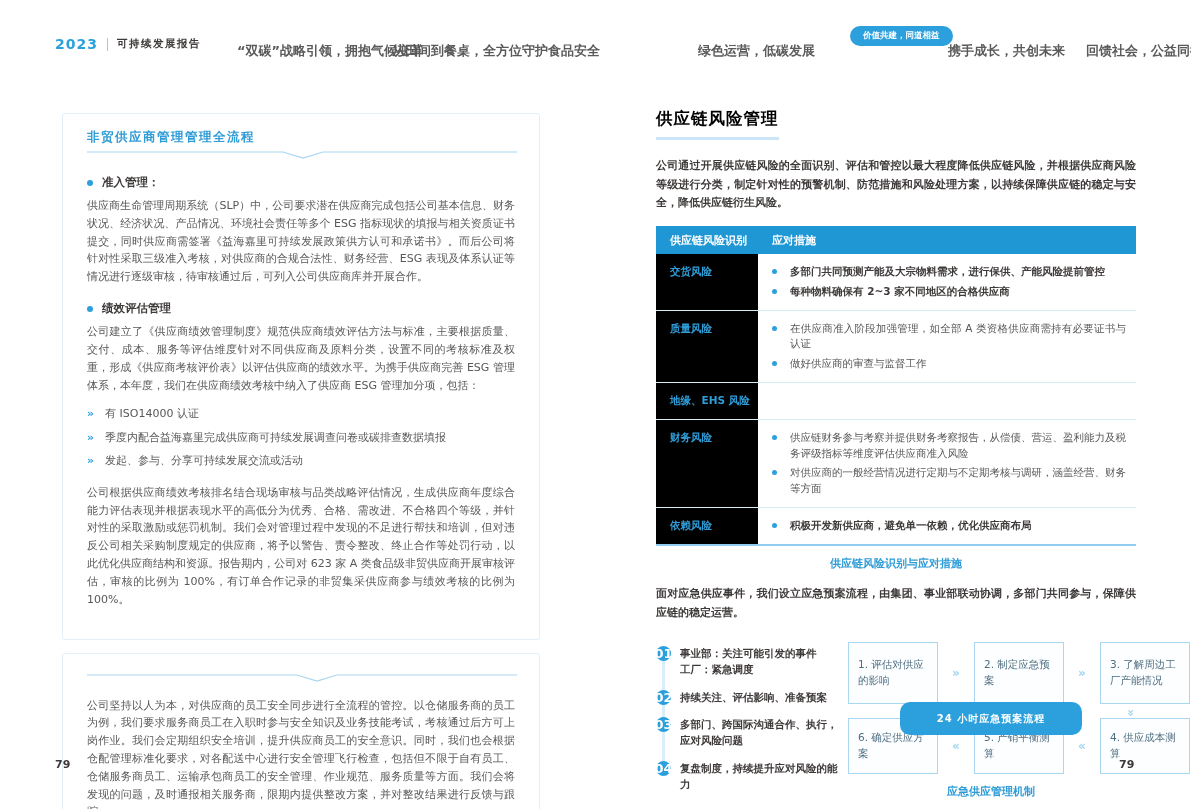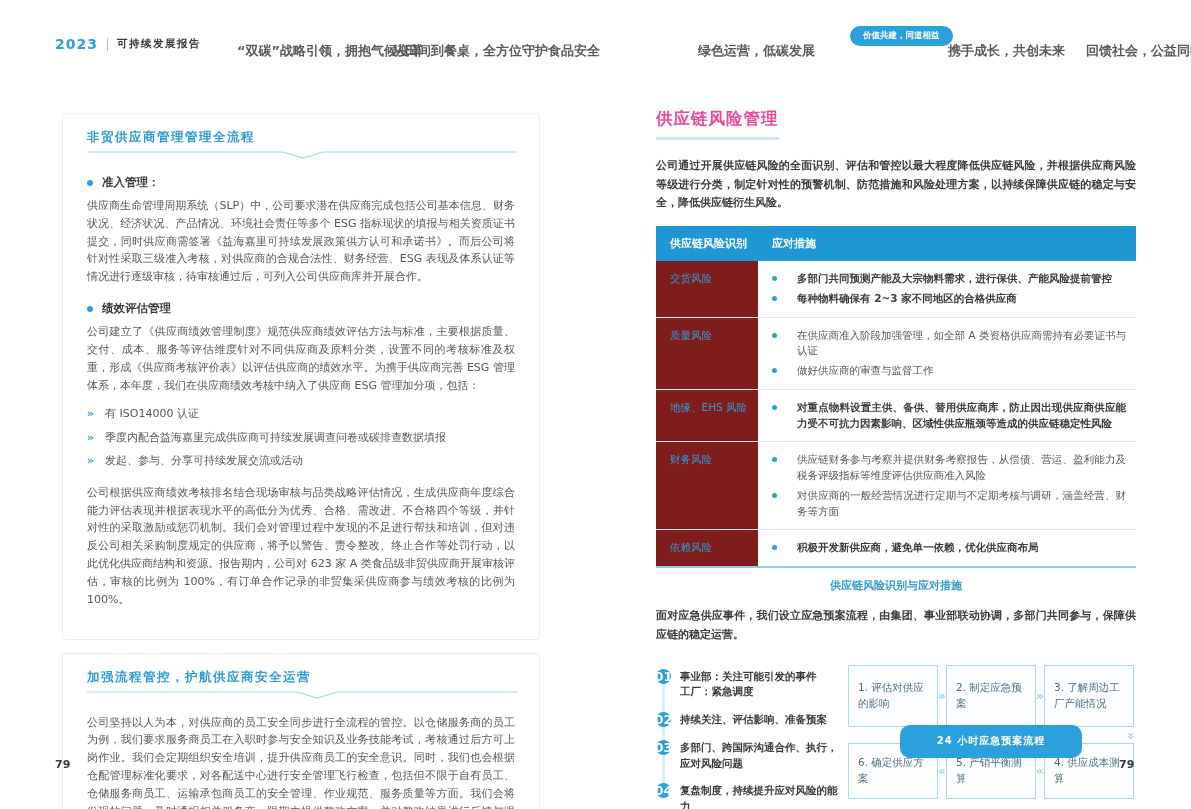--- a/index.html
+++ b/index.html
@@ -26,47 +26,47 @@
   .panel-title{color:#2F9CD6;font-size:12.5px;font-weight:700;letter-spacing:1.5px;margin:0 0 1px;}
   .rule{display:block;margin:2px 0 6px;}
   .subhead{display:flex;align-items:center;gap:9px;color:#3E3A39;font-weight:700;font-size:11.5px;margin:15px 0 4px;}
   .dot{width:6px;height:6px;border-radius:50%;background:#2BA0DC;flex:0 0 6px;}
   .panel p{font-size:11px;color:#595757;line-height:1.62;text-align:justify;margin:7px 0 12px;}
   .chevlist{list-style:none;margin:10px 0 14px;padding:0;}
   .chevlist li{display:flex;gap:11px;margin:7px 0;color:#595757;font-size:11px;line-height:1.5;}
   .chev{color:#2BA0DC;font-weight:700;}
 
   
-  .big-title{margin:0;font-size:16.5px;color:#ec4899;letter-spacing:1px;}
+  .big-title{margin:0;font-size:16.5px;color:#000000;letter-spacing:1px;}
   .big-title span{display:inline-block;font-weight:800;border-bottom:3px solid #CBE7F7;padding-bottom:7px;}
   .bold-par{font-weight:700;color:#3E3A39;font-size:11px;line-height:1.7;text-align:justify;margin:14px 0 0;}
 
   .risk-table{margin-top:13px;border-bottom:2px solid #8FCCEF;}
   .thead{display:grid;grid-template-columns:102px 1fr;background:#1E97D4;color:#fff;font-weight:700;
-         font-size:11px;height:35px;align-items:center;}
+         font-size:11px;height:28px;align-items:center;}
   .th{padding-left:14px;}
   .trow{display:grid;grid-template-columns:102px 1fr;}
   .trow + .trow{border-top:1px solid #D5EBF8;}
-  .tc1{background:#7f1d1d;color:#2F9CD6;font-weight:400;font-size:10.5px;padding:11px 4px 11px 14px;}
+  .tc1{background:#000000;color:#2F9CD6;font-weight:700;font-size:10.5px;padding:11px 4px 11px 14px;}
   .tc2{padding:6px 10px 6px 14px;font-size:10.5px;color:#595757;background:#fff;}
-  .m{display:flex;gap:20px;margin:4px 0;line-height:1.5;text-align:justify;}
+  .m{display:flex;gap:13px;margin:4px 0;line-height:1.5;text-align:justify;}
   .mdot{width:5px;height:5px;border-radius:50%;background:#2BA0DC;margin-top:5px;flex:0 0 5px;}
   .emph .tc2{color:#3E3A39;font-weight:700;}
   .tcaption,.fcaption{color:#2F9CD6;font-weight:700;font-size:11px;text-align:center;margin-top:10px;}
 
   
   .flow{display:flex;gap:10px;margin-top:20px;}
   .flow-left{position:relative;width:182px;flex:0 0 182px;padding-top:4px;}
   .flow-left::before{content:"";position:absolute;left:6px;top:12px;height:118px;width:3px;background:#D9EEFA;}
   .fitem{position:relative;display:flex;gap:9px;margin-bottom:12px;}
   .fnum{width:15px;height:15px;border-radius:50%;background:#2BA0DC;color:#fff;font-size:13px;font-weight:700;
         display:flex;align-items:center;justify-content:center;flex:0 0 15px;z-index:1;}
   .ftext{font-weight:700;color:#3E3A39;font-size:10.5px;line-height:1.5;}
   .flow-right{position:relative;width:286px;}
-  .fgrid{display:grid;grid-template-columns:90px 8px 90px 8px 90px;grid-template-rows:62px 56px;row-gap:16px;align-items:stretch;}
+  .fgrid{display:grid;grid-template-columns:90px 8px 90px 8px 90px;grid-template-rows:62px 56px;row-gap:16px;align-items:stretch;gap:14px;}
   .fbox{border:1px solid #A9D6F0;background:#FDFEFF;color:#4E6E80;font-size:10.5px;line-height:1.5;
         display:flex;align-items:center;padding:6px 9px;}
   .fchev{display:flex;align-items:center;justify-content:center;color:#9ED4F2;font-size:12px;font-weight:700;}
   .fbanner{position:absolute;left:50%;top:60px;transform:translateX(-50%);width:182px;height:33px;border-radius:10px;
            background:#2BA0DC;color:#fff;font-size:10px;font-weight:700;display:flex;align-items:center;
            justify-content:center;z-index:2;letter-spacing:1px;}
   .chevdown{position:absolute;right:-1px;top:64px;color:#9ED4F2;font-size:12px;font-weight:700;transform:rotate(90deg);}
 </style>
 </head>
 <body>
@@ -117,21 +117,20 @@
         <li>
           <span class="chev">»</span>
           <span>发起、参与、分享可持续发展交流或活动</span>
         </li>
       </ul>
 
       <p style="margin-bottom:14px;">公司根据供应商绩效考核排名结合现场审核与品类战略评估情况，生成供应商年度综合能力评估表现并根据表现水平的高低分为优秀、合格、需改进、不合格四个等级，并针对性的采取激励或惩罚机制。我们会对管理过程中发现的不足进行帮扶和培训，但对违反公司相关采购制度规定的供应商，将予以警告、责令整改、终止合作等处罚行动，以此优化供应商结构和资源。报告期内，公司对 623 家 A 类食品级非贸供应商开展审核评估，审核的比例为 100%，有订单合作记录的非贸集采供应商参与绩效考核的比例为 100%。</p>
     </div>
 
     <div class="panel">
-      <h3 class="panel-title">加强流程管控，护航供应商安全运营</h3>
       <svg class="rule" width="430" height="12" viewBox="0 0 430 12">
         <path d="M0 4 H210 L230 10 L250 4 H430" stroke="#A9D6F0" stroke-width="1.2" fill="none"></path>
       </svg>
       <p style="margin-top:14px;margin-bottom:4px;">公司坚持以人为本，对供应商的员工安全同步进行全流程的管控。以仓储服务商的员工为例，我们要求服务商员工在入职时参与安全知识及业务技能考试，考核通过后方可上岗作业。我们会定期组织安全培训，提升供应商员工的安全意识。同时，我们也会根据仓配管理标准化要求，对各配送中心进行安全管理飞行检查，包括但不限于自有员工、仓储服务商员工、运输承包商员工的安全管理、作业规范、服务质量等方面。我们会将发现的问题，及时通报相关服务商，限期内提供整改方案，并对整改结果进行反馈与跟踪。</p>
     </div>
 
   </section>
 
   <section class="page-right">
 
@@ -169,26 +168,20 @@
             </div>
           <div class="m">
               <span class="mdot"></span>
               <span>做好供应商的审查与监督工作</span>
             </div>
         </div>
       </div>
 
       <div class="trow emph">
         <div class="tc1">地缘、EHS 风险</div>
-        <div class="tc2">
-          <div class="m">
-              <span class="mdot"></span>
-              <span>对重点物料设置主供、备供、替用供应商库，防止因出现供应商供应能力受不可抗力因素影响、区域性供应瓶颈等造成的供应链稳定性风险</span>
-            </div>
-        </div>
       </div>
 
       <div class="trow">
         <div class="tc1">财务风险</div>
         <div class="tc2">
           <div class="m">
               <span class="mdot"></span>
               <span>供应链财务参与考察并提供财务考察报告，从偿债、营运、盈利能力及税务评级指标等维度评估供应商准入风险</span>
             </div>
           <div class="m">

